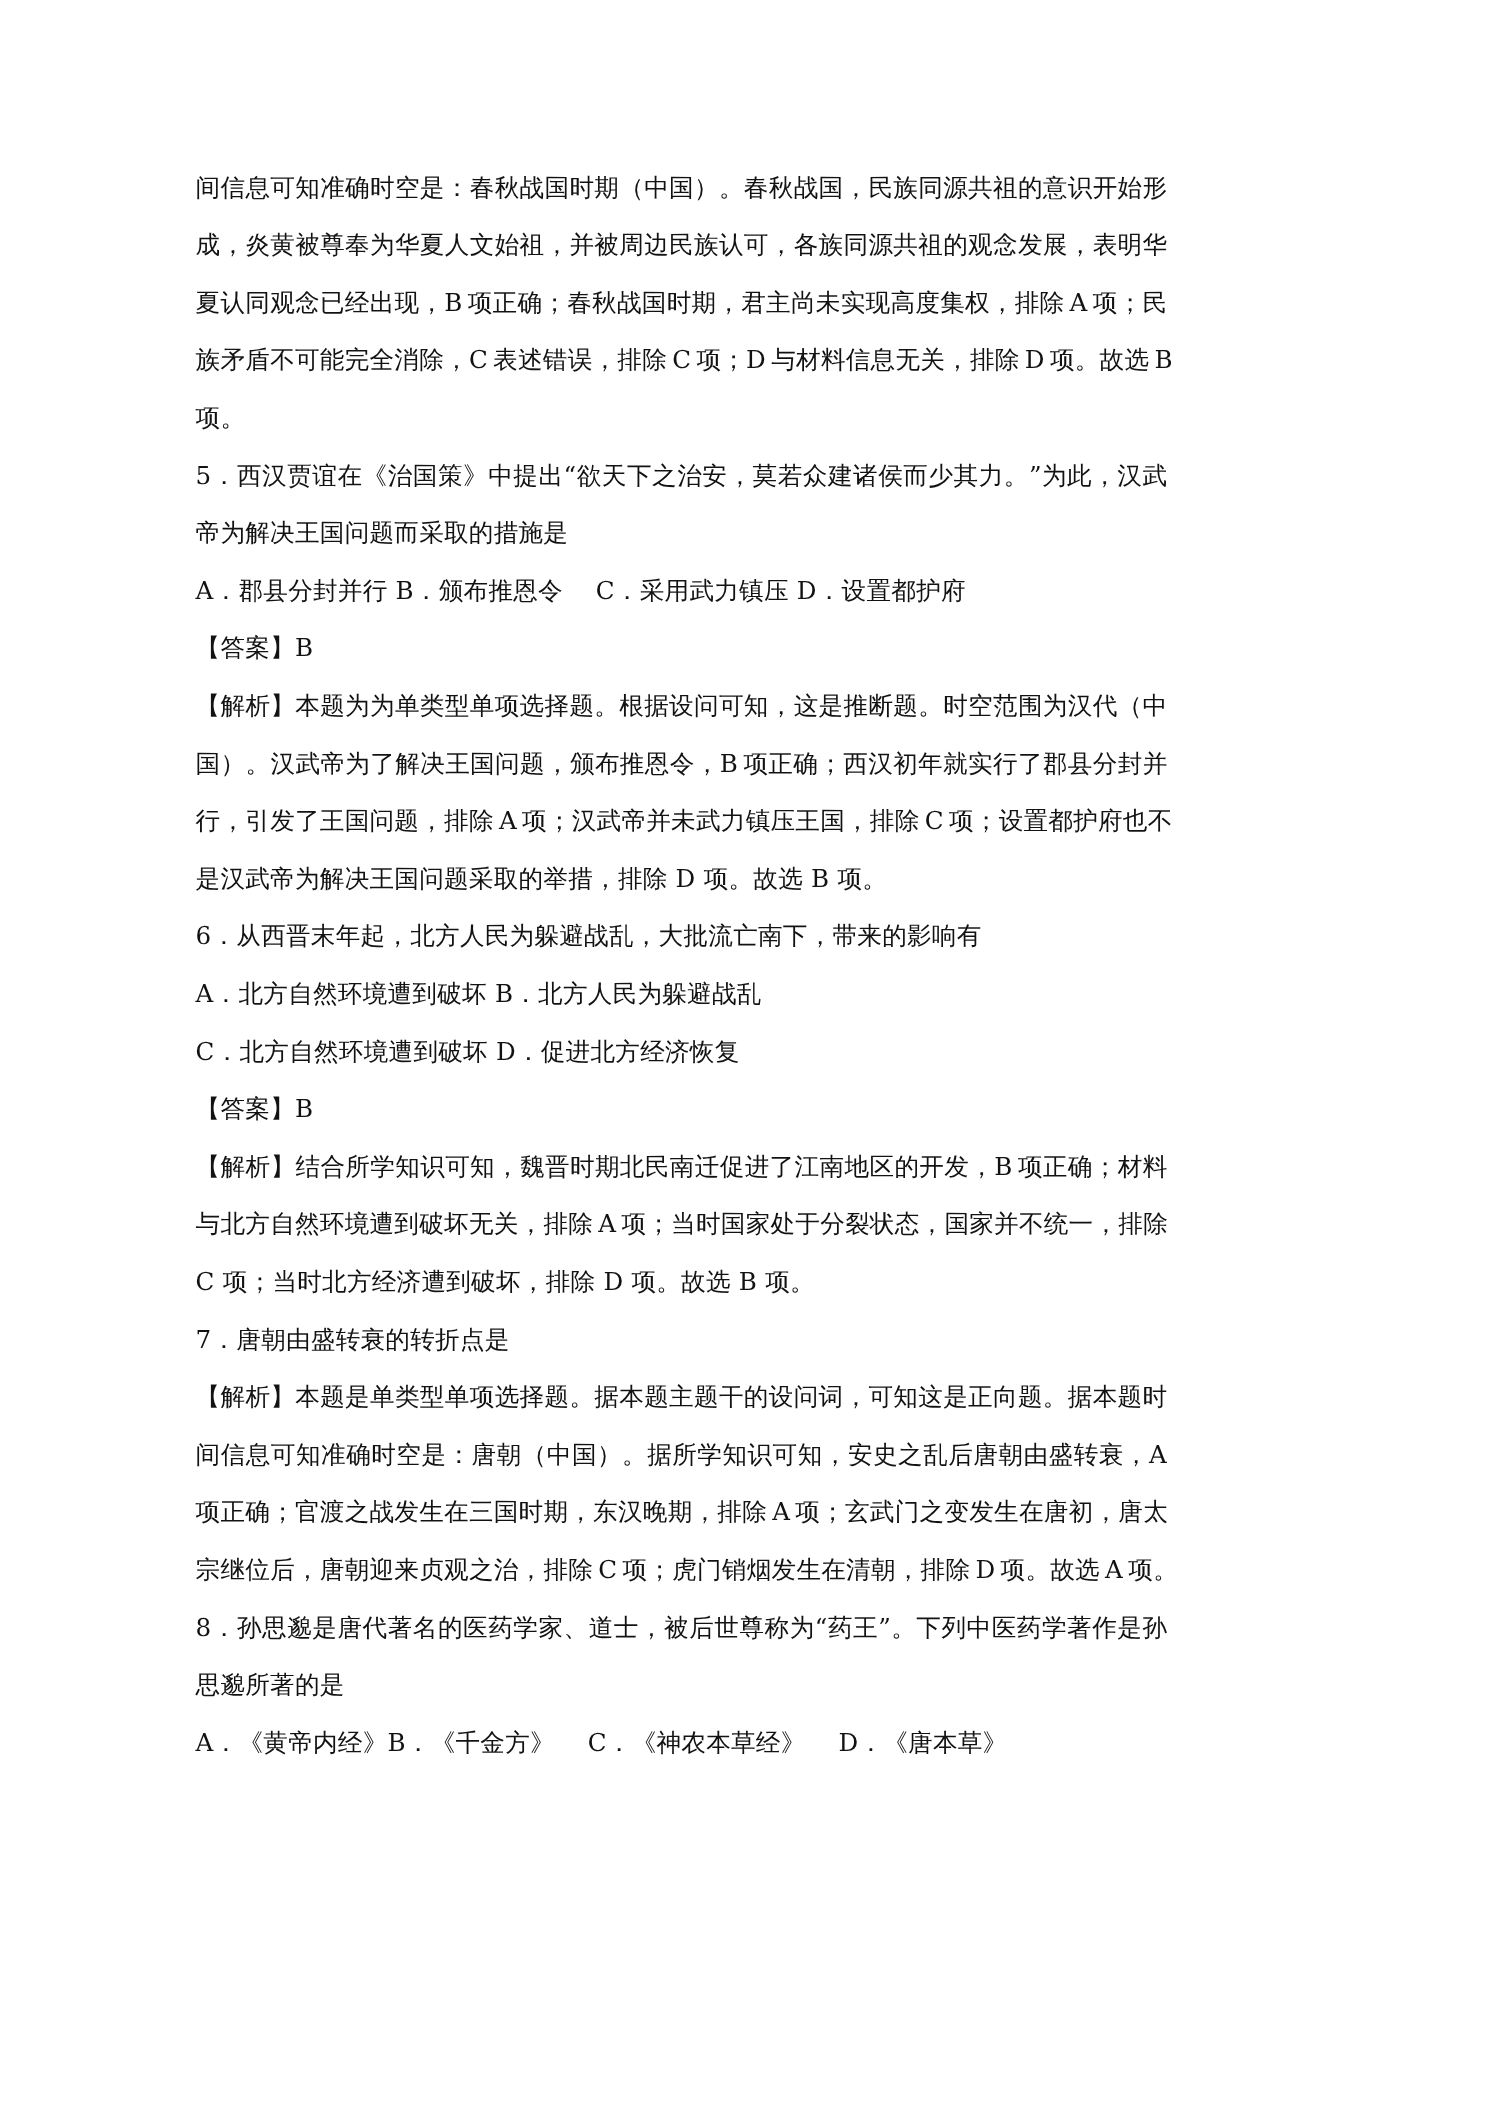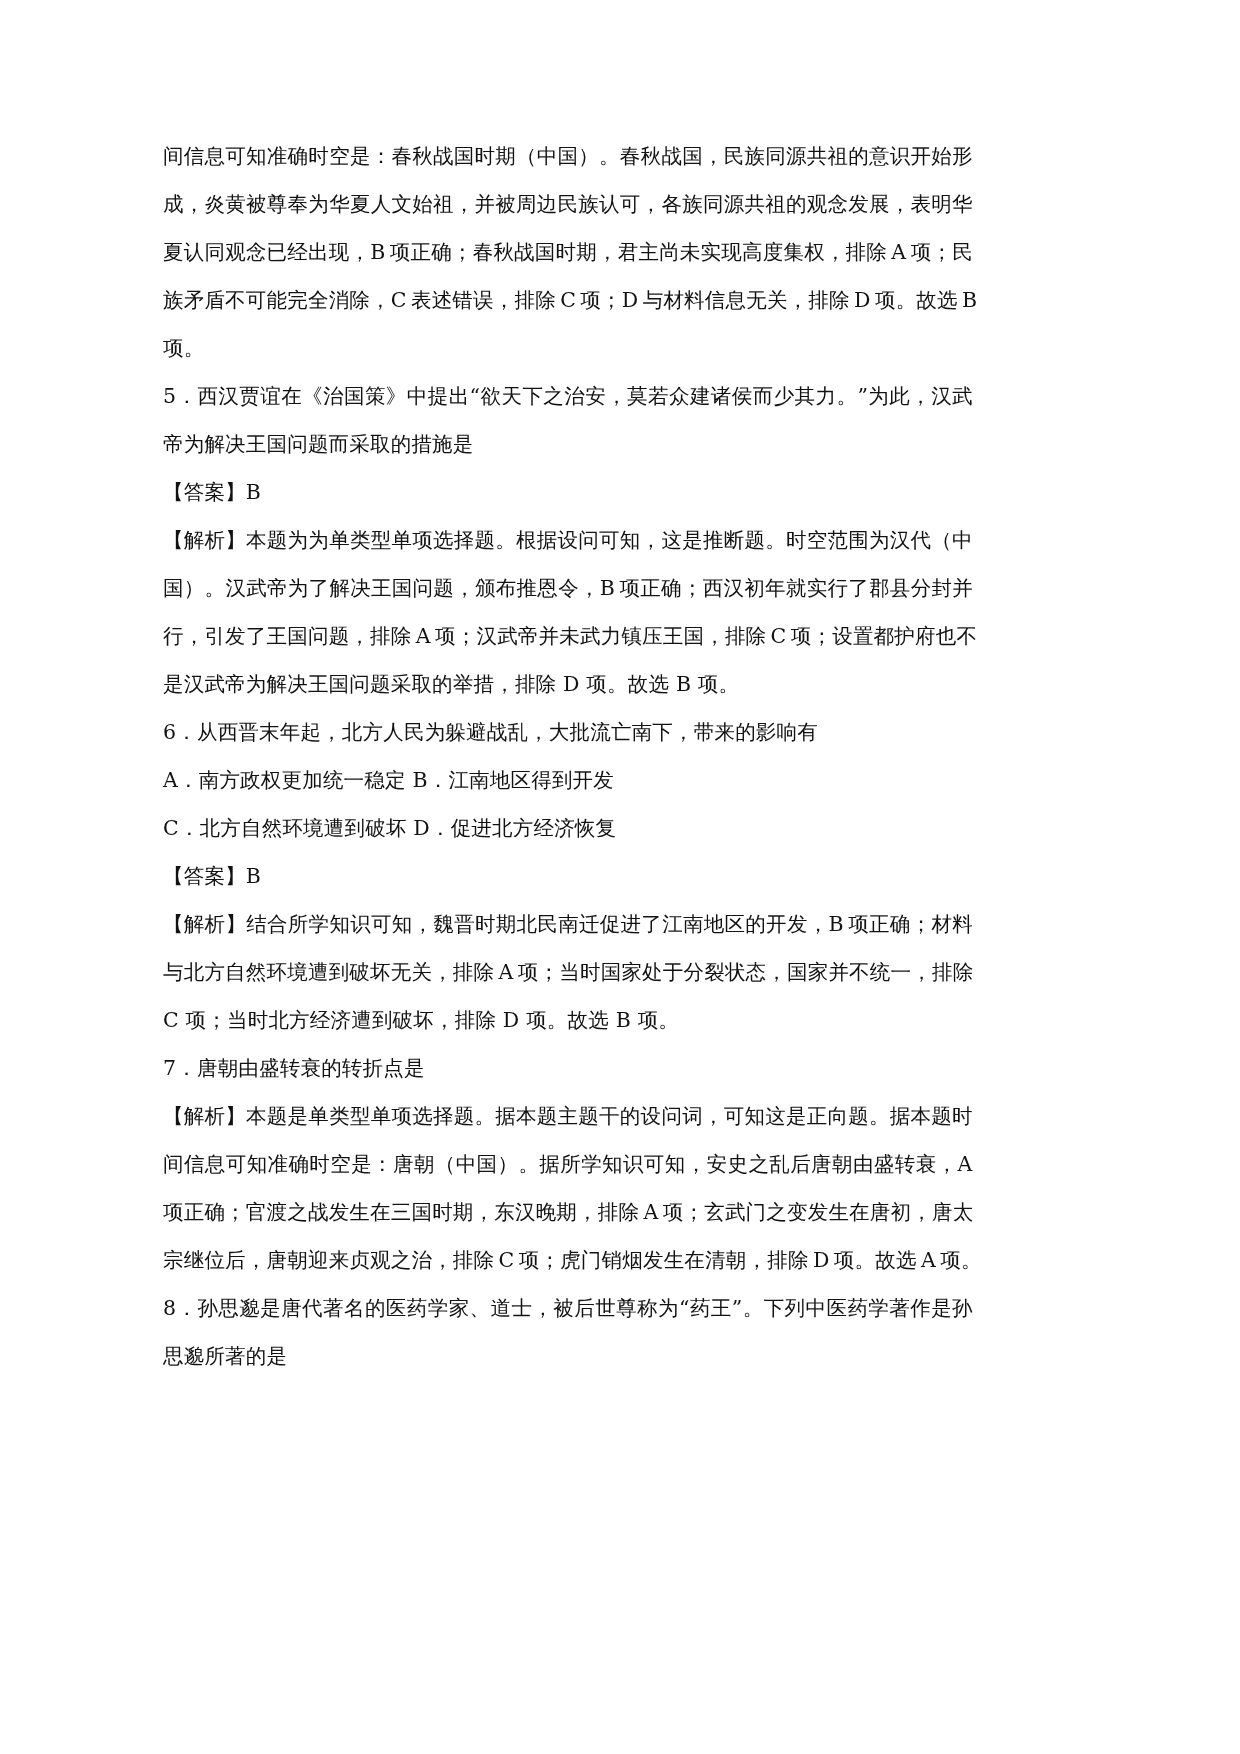--- a/index.html
+++ b/index.html
@@ -272,20 +272,21 @@
           <span>。</span>
           <span>”</span>
           <span>为</span>
           <span>此</span>
           <span>，</span>
           <span>汉</span>
           <span>武</span>
         </span>
     </div>
     <div class="ln left">帝为解决王国问题而采取的措施是</div>
+    <div class="ln left">A．郡县分封并行 B．颁布推恩令　 C．采用武力镇压 D．设置都护府</div>
     <div class="ln left">【答案】B</div>
 
     <div class="ln just" style="display: block;">
       <span style="display: flex; justify-content: space-between; width: 100%;">
           <span>【</span>
           <span>解</span>
           <span>析</span>
           <span>】</span>
           <span>本</span>
           <span>题</span>
@@ -411,21 +412,21 @@
           <span>都</span>
           <span>护</span>
           <span>府</span>
           <span>也</span>
           <span>不</span>
         </span>
     </div>
     <div class="ln left">是汉武帝为解决王国问题采取的举措，排除 D 项。故选 B 项。</div>
 
     <div class="ln left">6．从西晋末年起，北方人民为躲避战乱，大批流亡南下，带来的影响有</div>
-    <div class="ln left">A．南方政权更加统一稳定 B．江南地区得到开发</div>
+    <div class="ln left">A．北方自然环境遭到破坏 B．北方人民为躲避战乱</div>
     <div class="ln left">C．北方自然环境遭到破坏 D．促进北方经济恢复</div>
     <div class="ln left">【答案】B</div>
 
     <div class="ln just" style="display: block;">
       <span style="display: flex; justify-content: space-between; width: 100%;">
           <span>【</span>
           <span>解</span>
           <span>析</span>
           <span>】</span>
           <span>结</span>
@@ -734,15 +735,16 @@
           <span>医</span>
           <span>药</span>
           <span>学</span>
           <span>著</span>
           <span>作</span>
           <span>是</span>
           <span>孙</span>
         </span>
     </div>
     <div class="ln left">思邈所著的是</div>
+    <div class="ln left">A．《黄帝内经》B．《千金方》　 C．《神农本草经》　 D．《唐本草》</div>
 
   </div>
 </div>
 
 </body></html>

